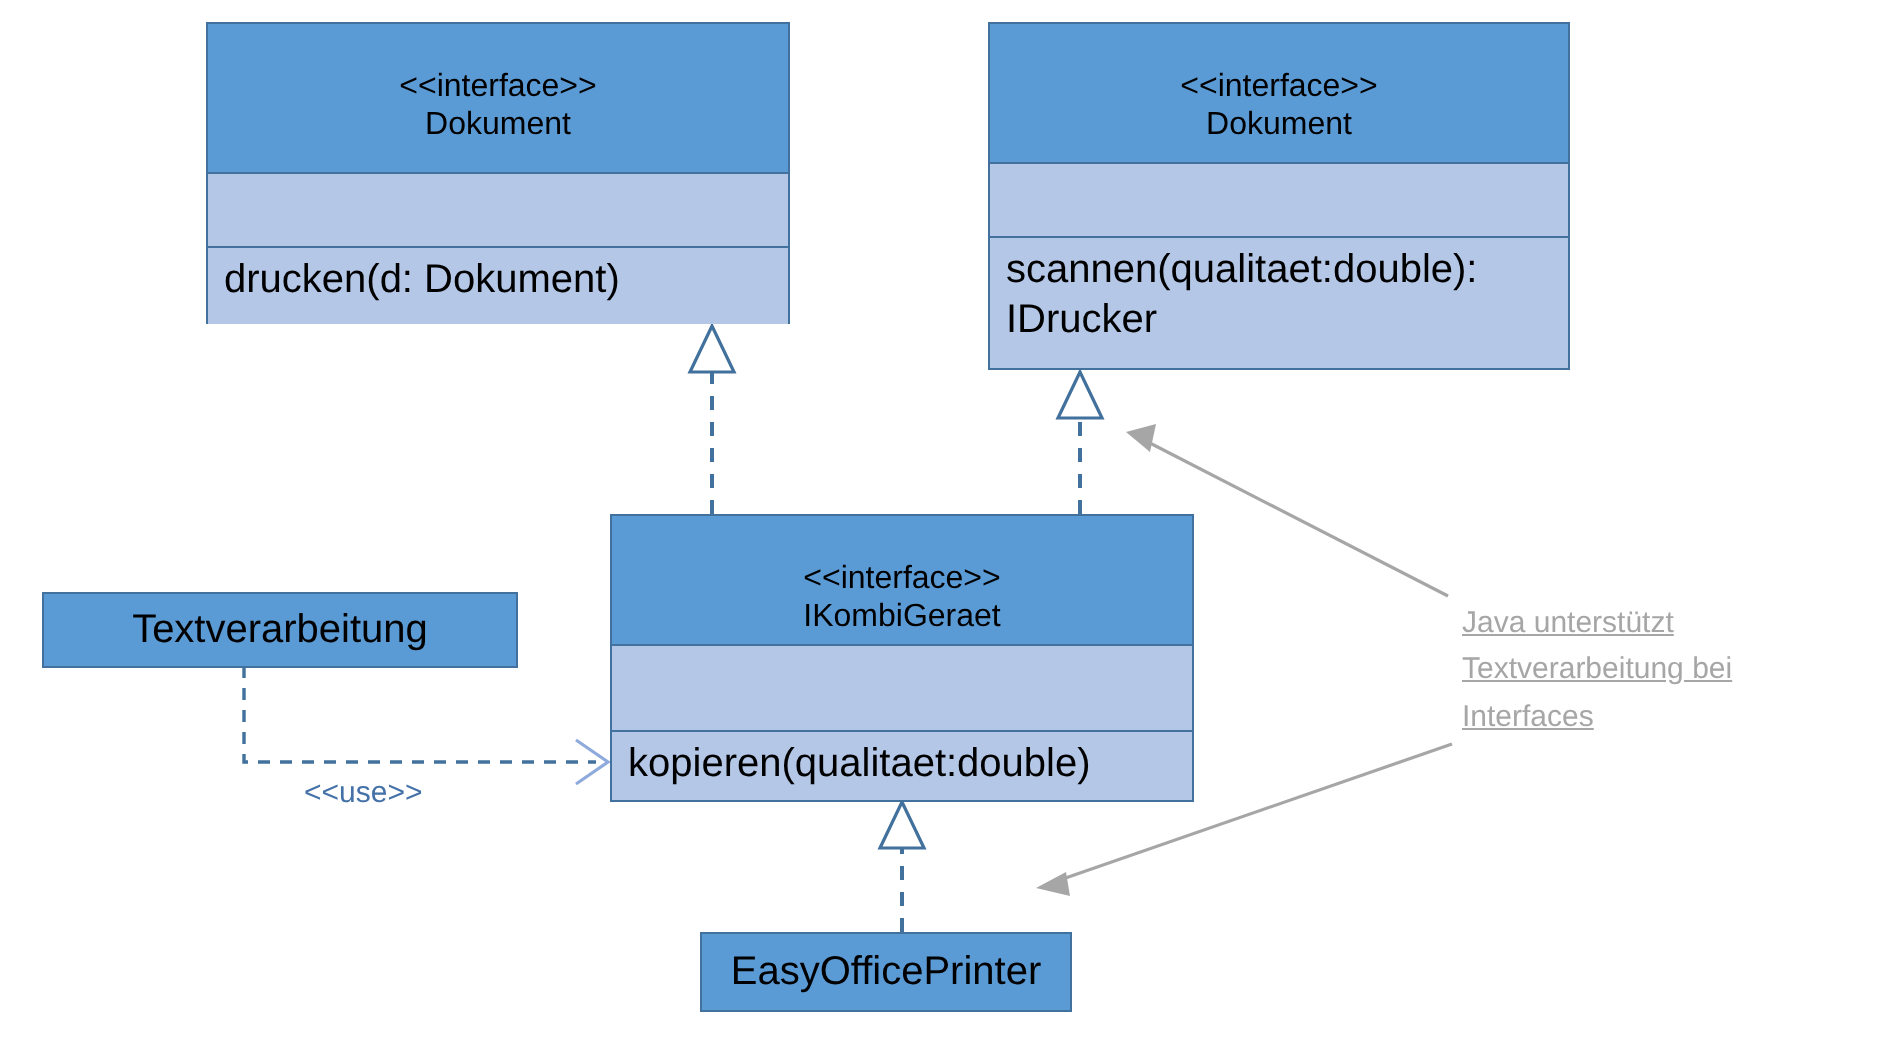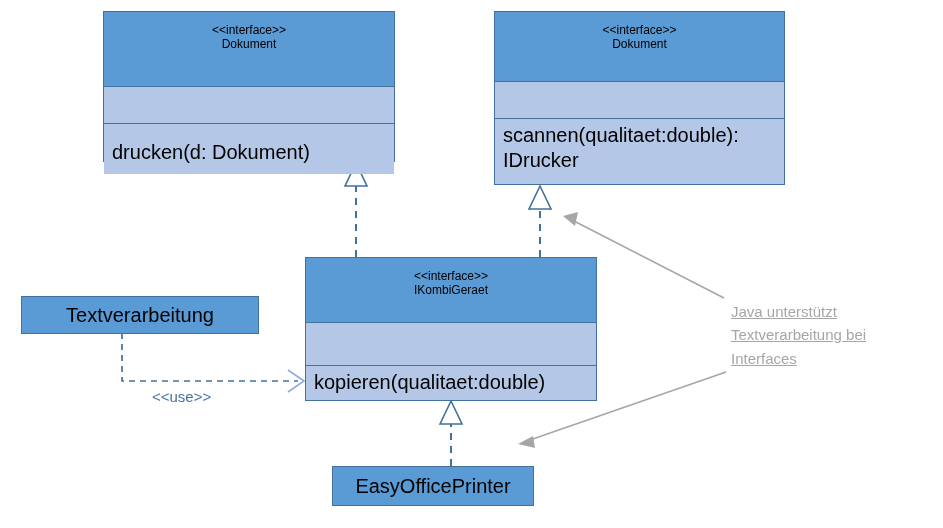--- a/index.html
+++ b/index.html
@@ -34,22 +34,22 @@
     box-sizing: border-box;
     background: #B4C7E7;
   }
   .uml-header {
     background: #5B9BD5;
     color: #000000;
     text-align: center;
     box-sizing: border-box;
     border-bottom: 1px solid #41719C;
     line-height: 1.2;
-    padding-top: 11px;
-    font-size: 12px;
+    padding-top: 22px;
+    font-size: 16px;
   }
   .uml-attrs {
     background: #B4C7E7;
     border-bottom: 1px solid #41719C;
     box-sizing: border-box;
   }
   .uml-ops {
     background: #B4C7E7;
     box-sizing: border-box;
     padding: 4px 8px 0 8px;
@@ -125,21 +125,21 @@
       <polygon points="518,444 533,436 535,448" fill="#A6A6A6"></polygon>
     </g>
   </svg>
 
   <div class="uml-class" style="left:103px; top:11px; width:292px; height:151px;">
     <div class="uml-header" style="height:75px;">
       <span class="stereo-line">&lt;&lt;interface&gt;&gt;</span>
       <span class="name-line">Dokument</span>
     </div>
     <div class="uml-attrs" style="height:37px;"></div>
-    <div class="uml-ops" style="height:38px;margin-top:12px;">
+    <div class="uml-ops" style="height:38px;">
       <div>drucken(d: Dokument)</div>
     </div>
   </div>
 
   <div class="uml-class" style="left:494px; top:11px; width:291px; height:174px;">
     <div class="uml-header" style="height:70px;">
       <span class="stereo-line">&lt;&lt;interface&gt;&gt;</span>
       <span class="name-line">Dokument</span>
     </div>
     <div class="uml-attrs" style="height:37px;"></div>
@@ -157,21 +157,21 @@
     <div class="uml-attrs" style="height:43px;"></div>
     <div class="uml-ops" style="height:34px;">
       <div>kopieren(qualitaet:double)</div>
     </div>
   </div>
 
   <div class="simple-class" style="left:21px; top:296px; width:238px; height:38px;">
     <span>Textverarbeitung</span>
   </div>
 
-  <div class="simple-class" style="left:332px; top:466px; width:202px; height:40px;">
+  <div class="simple-class" style="left:350px; top:466px; width:186px; height:40px;">
     <span>EasyOfficePrinter</span>
   </div>
 
   <div class="use-label" style="left:152px; top:388px;">&lt;&lt;use&gt;&gt;</div>
 
   <div class="note-text" style="left:731px; top:300px;">
     <span>Java unterstützt</span>
     <span>Textverarbeitung bei</span>
     <span>Interfaces</span>
   </div>

